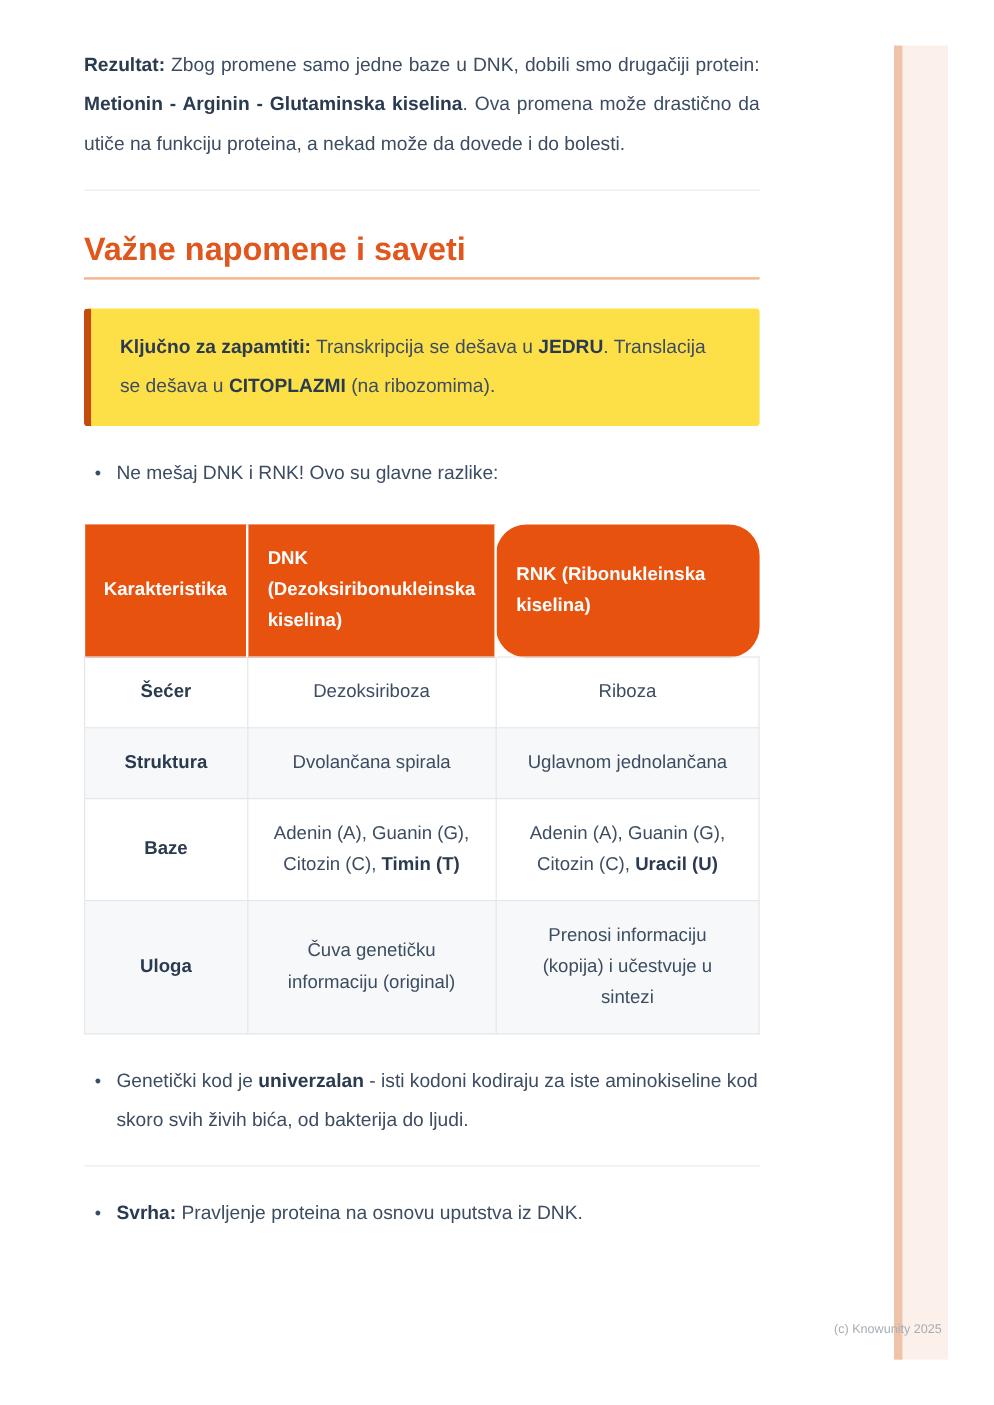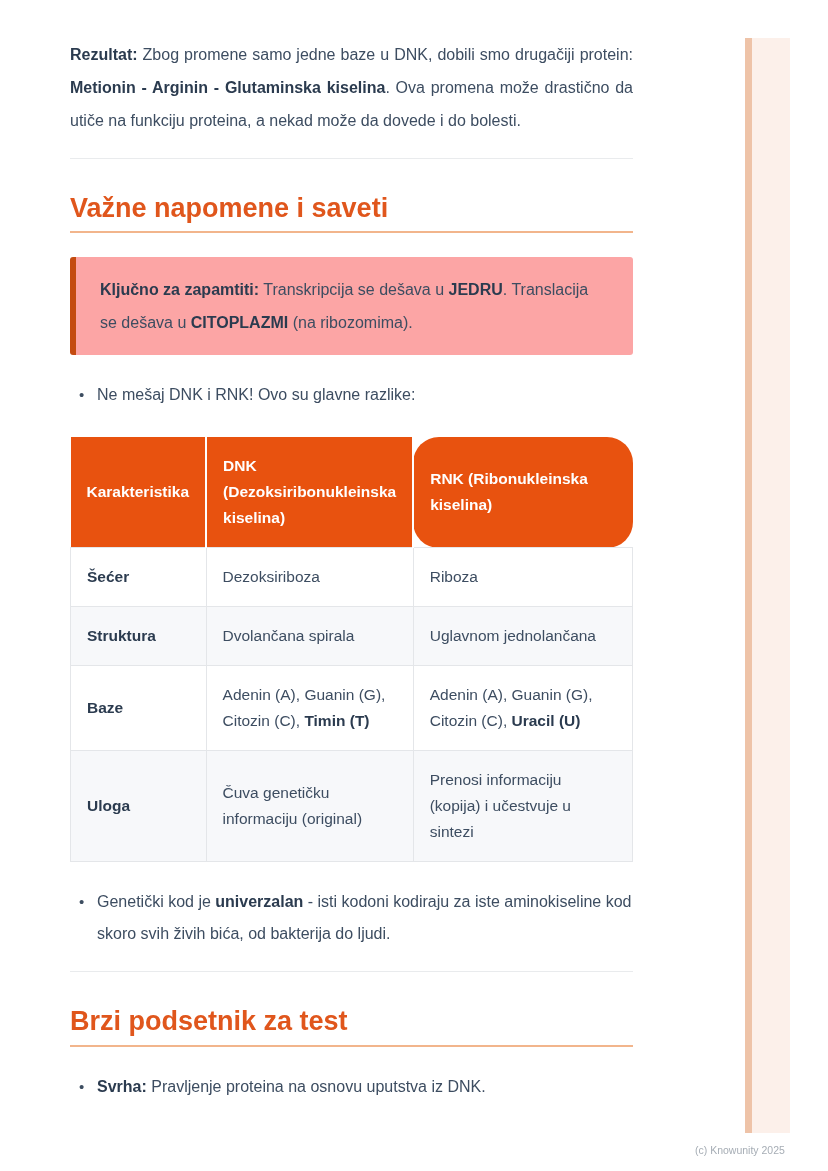--- a/index.html
+++ b/index.html
@@ -23,21 +23,21 @@
   }
   .section-title {
     margin-top:33px;
     font-size:27px; font-weight:700; line-height:1.2;
     color:#e0561c;
     padding-bottom:7px;
     border-bottom:2px solid #f2b58c;
   }
   .callout {
     margin-top:24px;
-    background:#fca5a5;
+    background:#fde047;
     border-left:6px solid #c44b10;
     border-radius:3px;
     padding:16px 24px;
     font-size:16px; line-height:33px;
   }
   ul.bullets {
     list-style:none;
     margin-top:24px;
     font-size:16px; line-height:32px;
   }
@@ -68,33 +68,34 @@
   }
   table.compare th .b, table.compare th span { color:#ffffff; }
   table.compare th + th { border-left:2px solid #ffffff; }
   table.compare th:nth-child(1) { width:23%; }
   table.compare th:nth-child(2) { width:36.5%; }
   table.compare th:nth-child(3) { width:40.5%;border-radius:26px; }
   table.compare td {
     border:1px solid #e4e6e9;
     padding:16px;
     vertical-align:middle;
+    text-align:center;
   }
   table.compare tbody tr:nth-child(even) td { background:#f7f8fa; }
   .mt-post-table { margin-top:26px; }
   .edge-stripe {
     position:absolute;
     left:745px; top:38px;
     width:45px; height:1095px;
     background:#fcf0ea;
     border-left:7px solid #eec3a8;
   }
   .footer-note {
     position:absolute;
-    left:695px; top:1144px;
+    left:695px; top:1102px;
     font-size:10.5px;
     color:#a6adb5;
     white-space:nowrap;
     z-index:2;
   }
 </style>
 </head>
 <body>
 
 <div class="edge-stripe"></div>
@@ -146,21 +147,20 @@
         </tr>
       </tbody>
     </table>
 
   <ul class="bullets mt-post-table">
       <li><span><span>Genetički kod je </span><span class="b">univerzalan</span><span> - isti kodoni kodiraju za iste aminokiseline kod skoro svih živih bića, od bakterija do ljudi.</span></span></li>
     </ul>
 
   <hr class="divider">
 
-  <h2 class="section-title">Brzi podsetnik za test</h2>
 
   <ul class="bullets">
       <li><span><span class="b">Svrha:</span><span> Pravljenje proteina na osnovu uputstva iz DNK.</span></span></li>
     </ul>
 
 </div>
 
 <div class="footer-note">(c) Knowunity 2025</div>
 
 </body></html>

